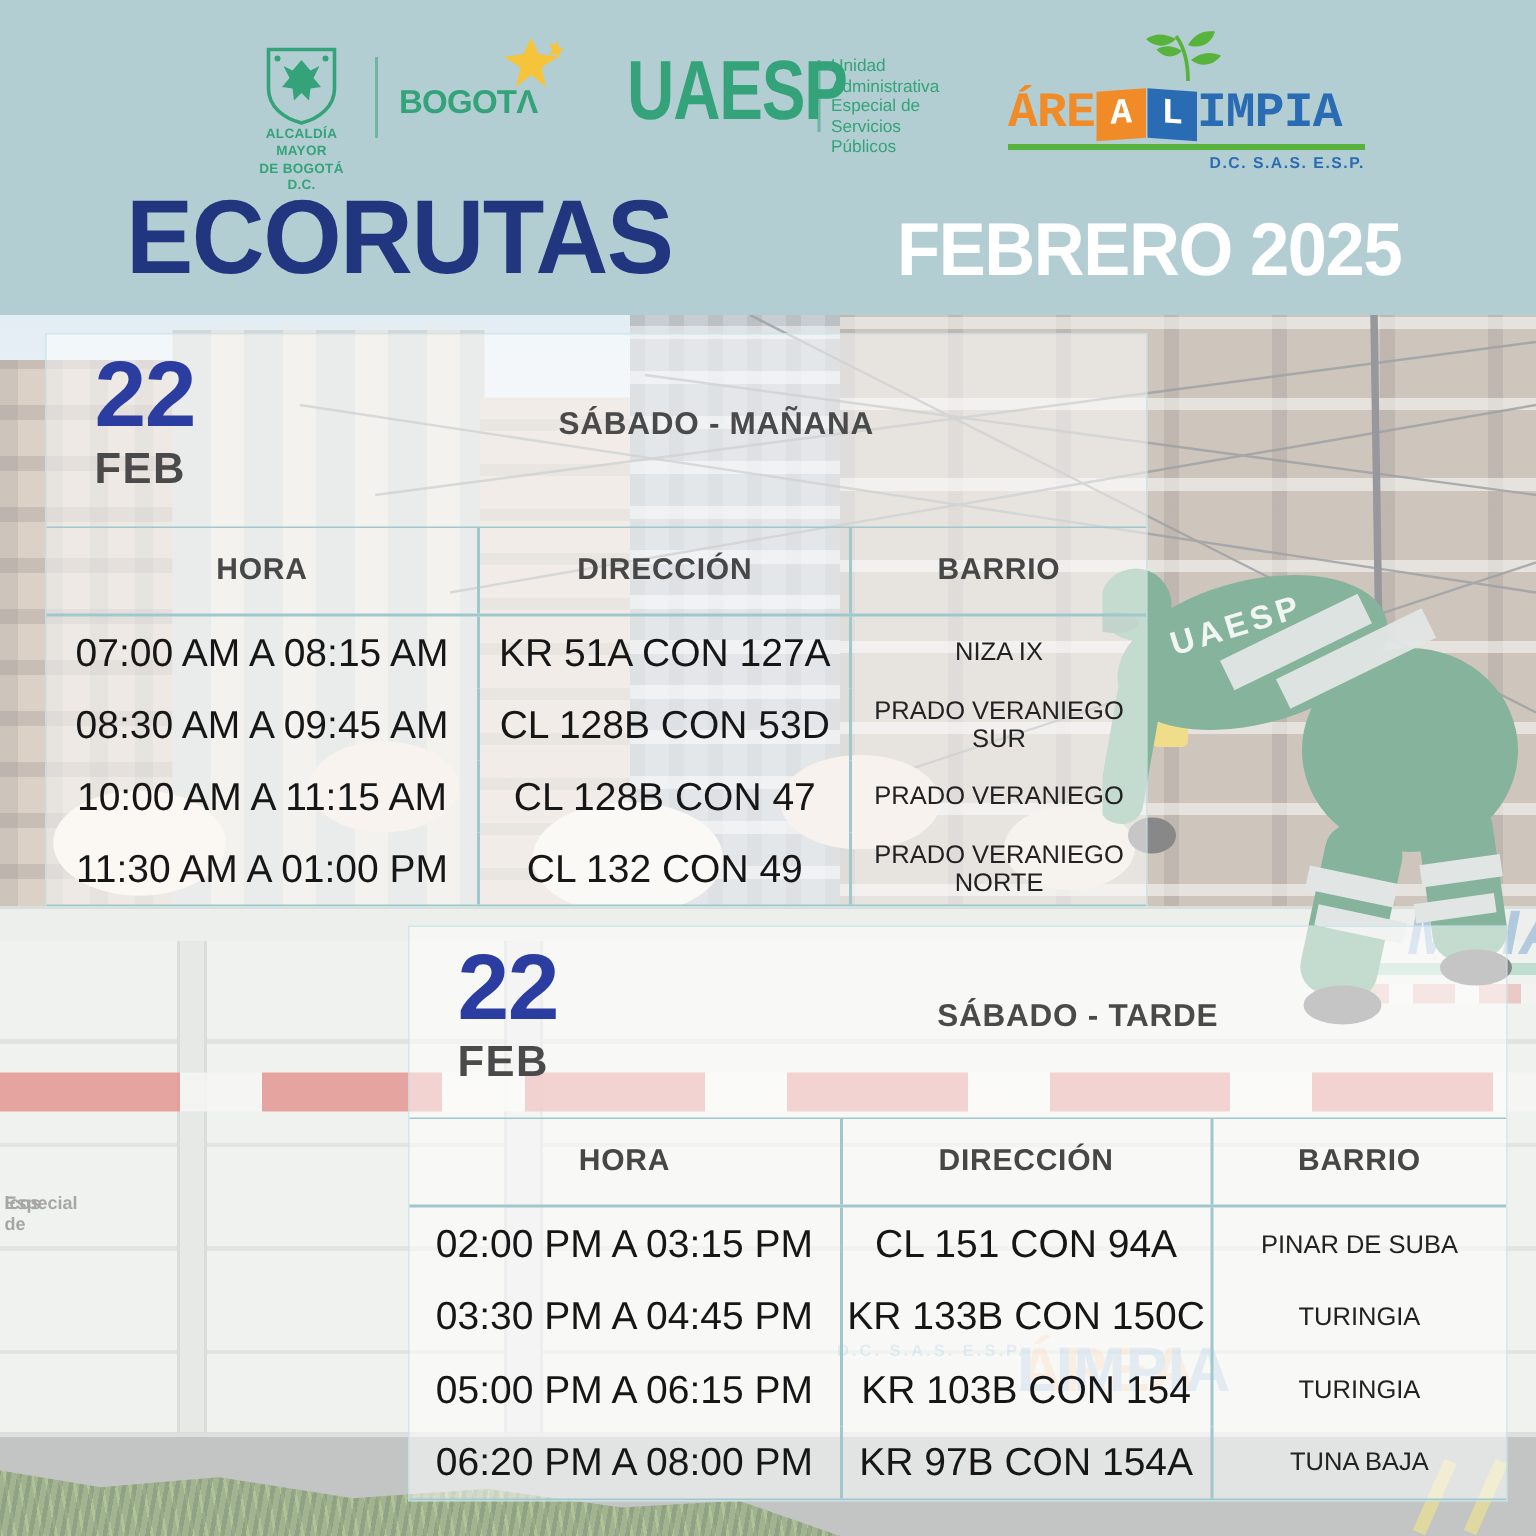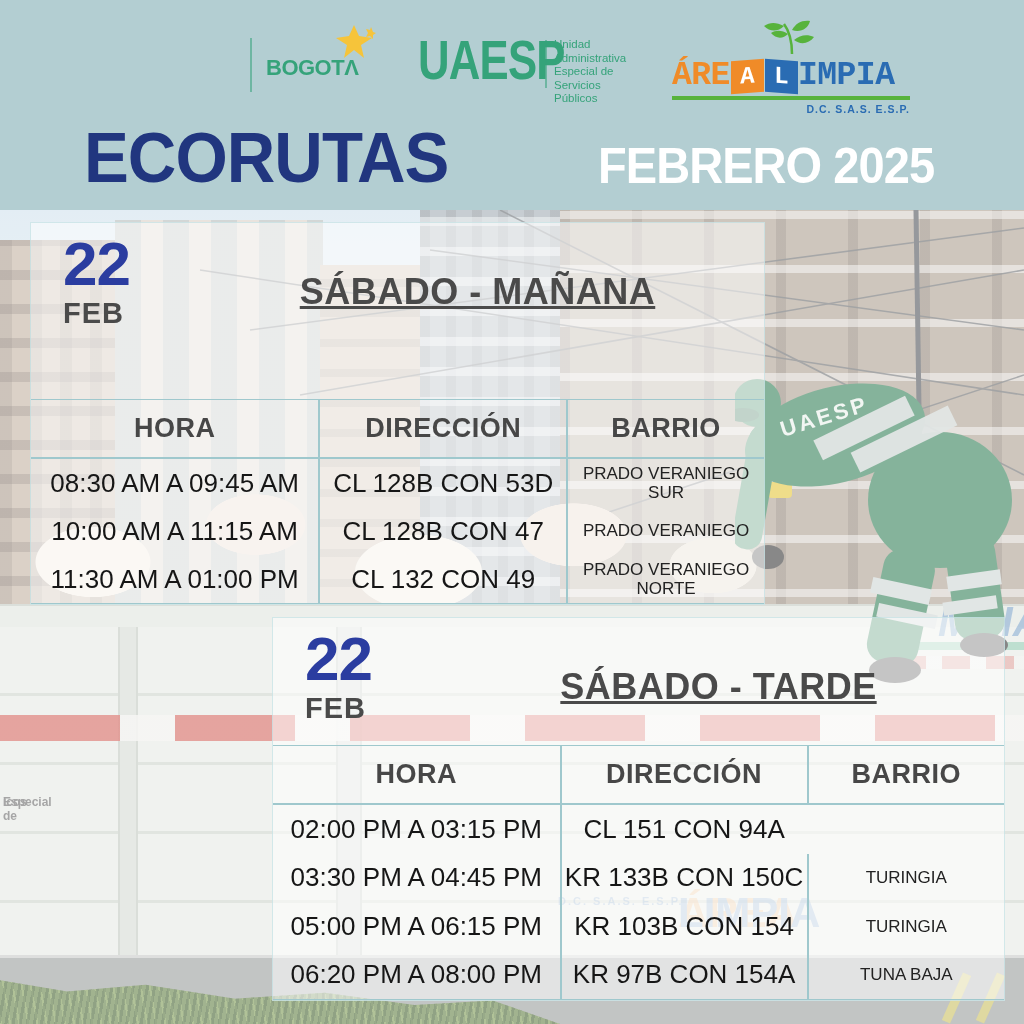--- a/index.html
+++ b/index.html
@@ -68,27 +68,27 @@
 
   
   .card{position:absolute;background:rgba(255,255,255,.52);border:1px solid rgba(185,220,224,.6);box-sizing:border-box;z-index:10;}
   .card.morning{left:30px;top:222px;width:735px;height:383px;}
   .card.afternoon{left:272px;top:617px;width:733px;height:384px;}
   .card-top{position:relative;height:130px;}
   .afternoon .card-top{height:134px;}
   .date-block{position:absolute;left:32px;top:10px;}
   .date-day{font-size:62px;font-weight:900;color:var(--date_blue);line-height:1;letter-spacing:-1px;}
   .date-month{font-size:29px;font-weight:900;color:var(--text_dark);letter-spacing:1px;margin-top:2px;}
-  .session-title{position:absolute;left:170px;right:10px;top:48px;text-align:center;font-size:36px;font-weight:900;color:var(--text_dark);letter-spacing:.5px;text-decoration:underline;}
+  .session-title{position:absolute;left:170px;right:10px;top:48px;text-align:center;font-size:21px;font-weight:900;color:var(--text_dark);letter-spacing:.5px;}
   .sched-table{position:absolute;left:0;right:0;bottom:0;border-top:1px solid var(--table_border);border-bottom:1px solid var(--table_border);}
   .trow{display:grid;grid-template-columns:39.2% 33.8% 27%;}
   .trow>div{display:flex;align-items:center;justify-content:center;text-align:center;box-sizing:border-box;}
   .trow>div:nth-child(2),.trow>div:nth-child(3){border-left:2px solid var(--table_border);}
   .thead{height:57px;border-bottom:2px solid var(--table_border);}
-  .thead>div{font-size:27px;font-weight:bold;color:#474747;letter-spacing:.5px;}
+  .thead>div{font-size:20px;font-weight:bold;color:#474747;letter-spacing:.5px;}
   .tdata{height:48px;}
   .afternoon .tdata{height:48.5px;}
   .cell-hora,.cell-dir{font-size:26px;color:var(--cell_text);}
   .cell-bar{font-size:17px;color:#222;line-height:1.12;padding:0 14px;}
 </style>
 </head>
 <body>
 
 <div class="poster">
 
@@ -153,20 +153,32 @@
     <div class="road">
       <div class="ymark m1"></div>
       <div class="ymark m2"></div>
     </div>
     <div class="grass"></div>
     <div class="wash"></div>
   </div>
 
   <div class="header-band">
 
+    <div class="logo-abs" style="left:163px;top:30px;width:76px;">
+      <svg width="52" height="54" style="display:block;margin:0 auto;" viewBox="0 0 52 54">
+        <path d="M4 3 h44 v26 c0 12 -10 20 -22 23 C14 49 4 41 4 29 Z" fill="none" stroke="#35a37a" stroke-width="2.4"></path>
+        <path d="M26 10 l6 7 6 -3 -4 8 5 6 -7 1 -1 8 -5 -5 -5 5 -1 -8 -7 -1 5 -6 -4 -8 6 3 Z" fill="#35a37a"></path>
+        <circle cx="10" cy="9" r="2" fill="#35a37a"></circle>
+          <circle cx="42" cy="9" r="2" fill="#35a37a"></circle>
+      </svg>
+      <div class="crest-caption">
+        <div>ALCALDÍA MAYOR</div>
+        <div>DE BOGOTÁ D.C.</div>
+      </div>
+    </div>
 
     <div class="vdivider" style="left:250px;top:38px;height:54px;"></div>
 
     <div class="logo-abs" style="left:266px;top:55px;">
       <svg width="44" height="34" style="position:absolute;left:66px;top:-30px;" viewBox="0 0 44 34">
         <polygon points="22,0 27,11 40,13 29,20 32,33 22,25 12,33 15,20 4,13 17,11" fill="#f6c43a"></polygon>
         <polygon points="39,2 41,7 44,8 41,10 41,14 38,11 34,12 36,8 34,4 38,5" fill="#f6c43a"></polygon>
       </svg>
       <span class="bogota-word"><span>BOGOT</span><span>Λ</span></span>
     </div>
@@ -213,20 +225,25 @@
       </div>
       <div class="session-title">SÁBADO - MAÑANA</div>
     </div>
     <div class="sched-table">
       <div class="trow thead">
         <div>HORA</div>
         <div>DIRECCIÓN</div>
         <div>BARRIO</div>
       </div>
       <div class="trow tdata">
+        <div class="cell-hora">07:00 AM A 08:15 AM</div>
+        <div class="cell-dir">KR 51A CON 127A</div>
+        <div class="cell-bar">NIZA IX</div>
+      </div>
+      <div class="trow tdata">
         <div class="cell-hora">08:30 AM A 09:45 AM</div>
         <div class="cell-dir">CL 128B CON 53D</div>
         <div class="cell-bar">PRADO VERANIEGO SUR</div>
       </div>
       <div class="trow tdata">
         <div class="cell-hora">10:00 AM A 11:15 AM</div>
         <div class="cell-dir">CL 128B CON 47</div>
         <div class="cell-bar">PRADO VERANIEGO</div>
       </div>
       <div class="trow tdata">
@@ -247,20 +264,21 @@
     </div>
     <div class="sched-table">
       <div class="trow thead">
         <div>HORA</div>
         <div>DIRECCIÓN</div>
         <div>BARRIO</div>
       </div>
       <div class="trow tdata">
         <div class="cell-hora">02:00 PM A 03:15 PM</div>
         <div class="cell-dir">CL 151 CON 94A</div>
+        <div class="cell-bar">PINAR DE SUBA</div>
       </div>
       <div class="trow tdata">
         <div class="cell-hora">03:30 PM A 04:45 PM</div>
         <div class="cell-dir">KR 133B CON 150C</div>
         <div class="cell-bar">TURINGIA</div>
       </div>
       <div class="trow tdata">
         <div class="cell-hora">05:00 PM A 06:15 PM</div>
         <div class="cell-dir">KR 103B CON 154</div>
         <div class="cell-bar">TURINGIA</div>

